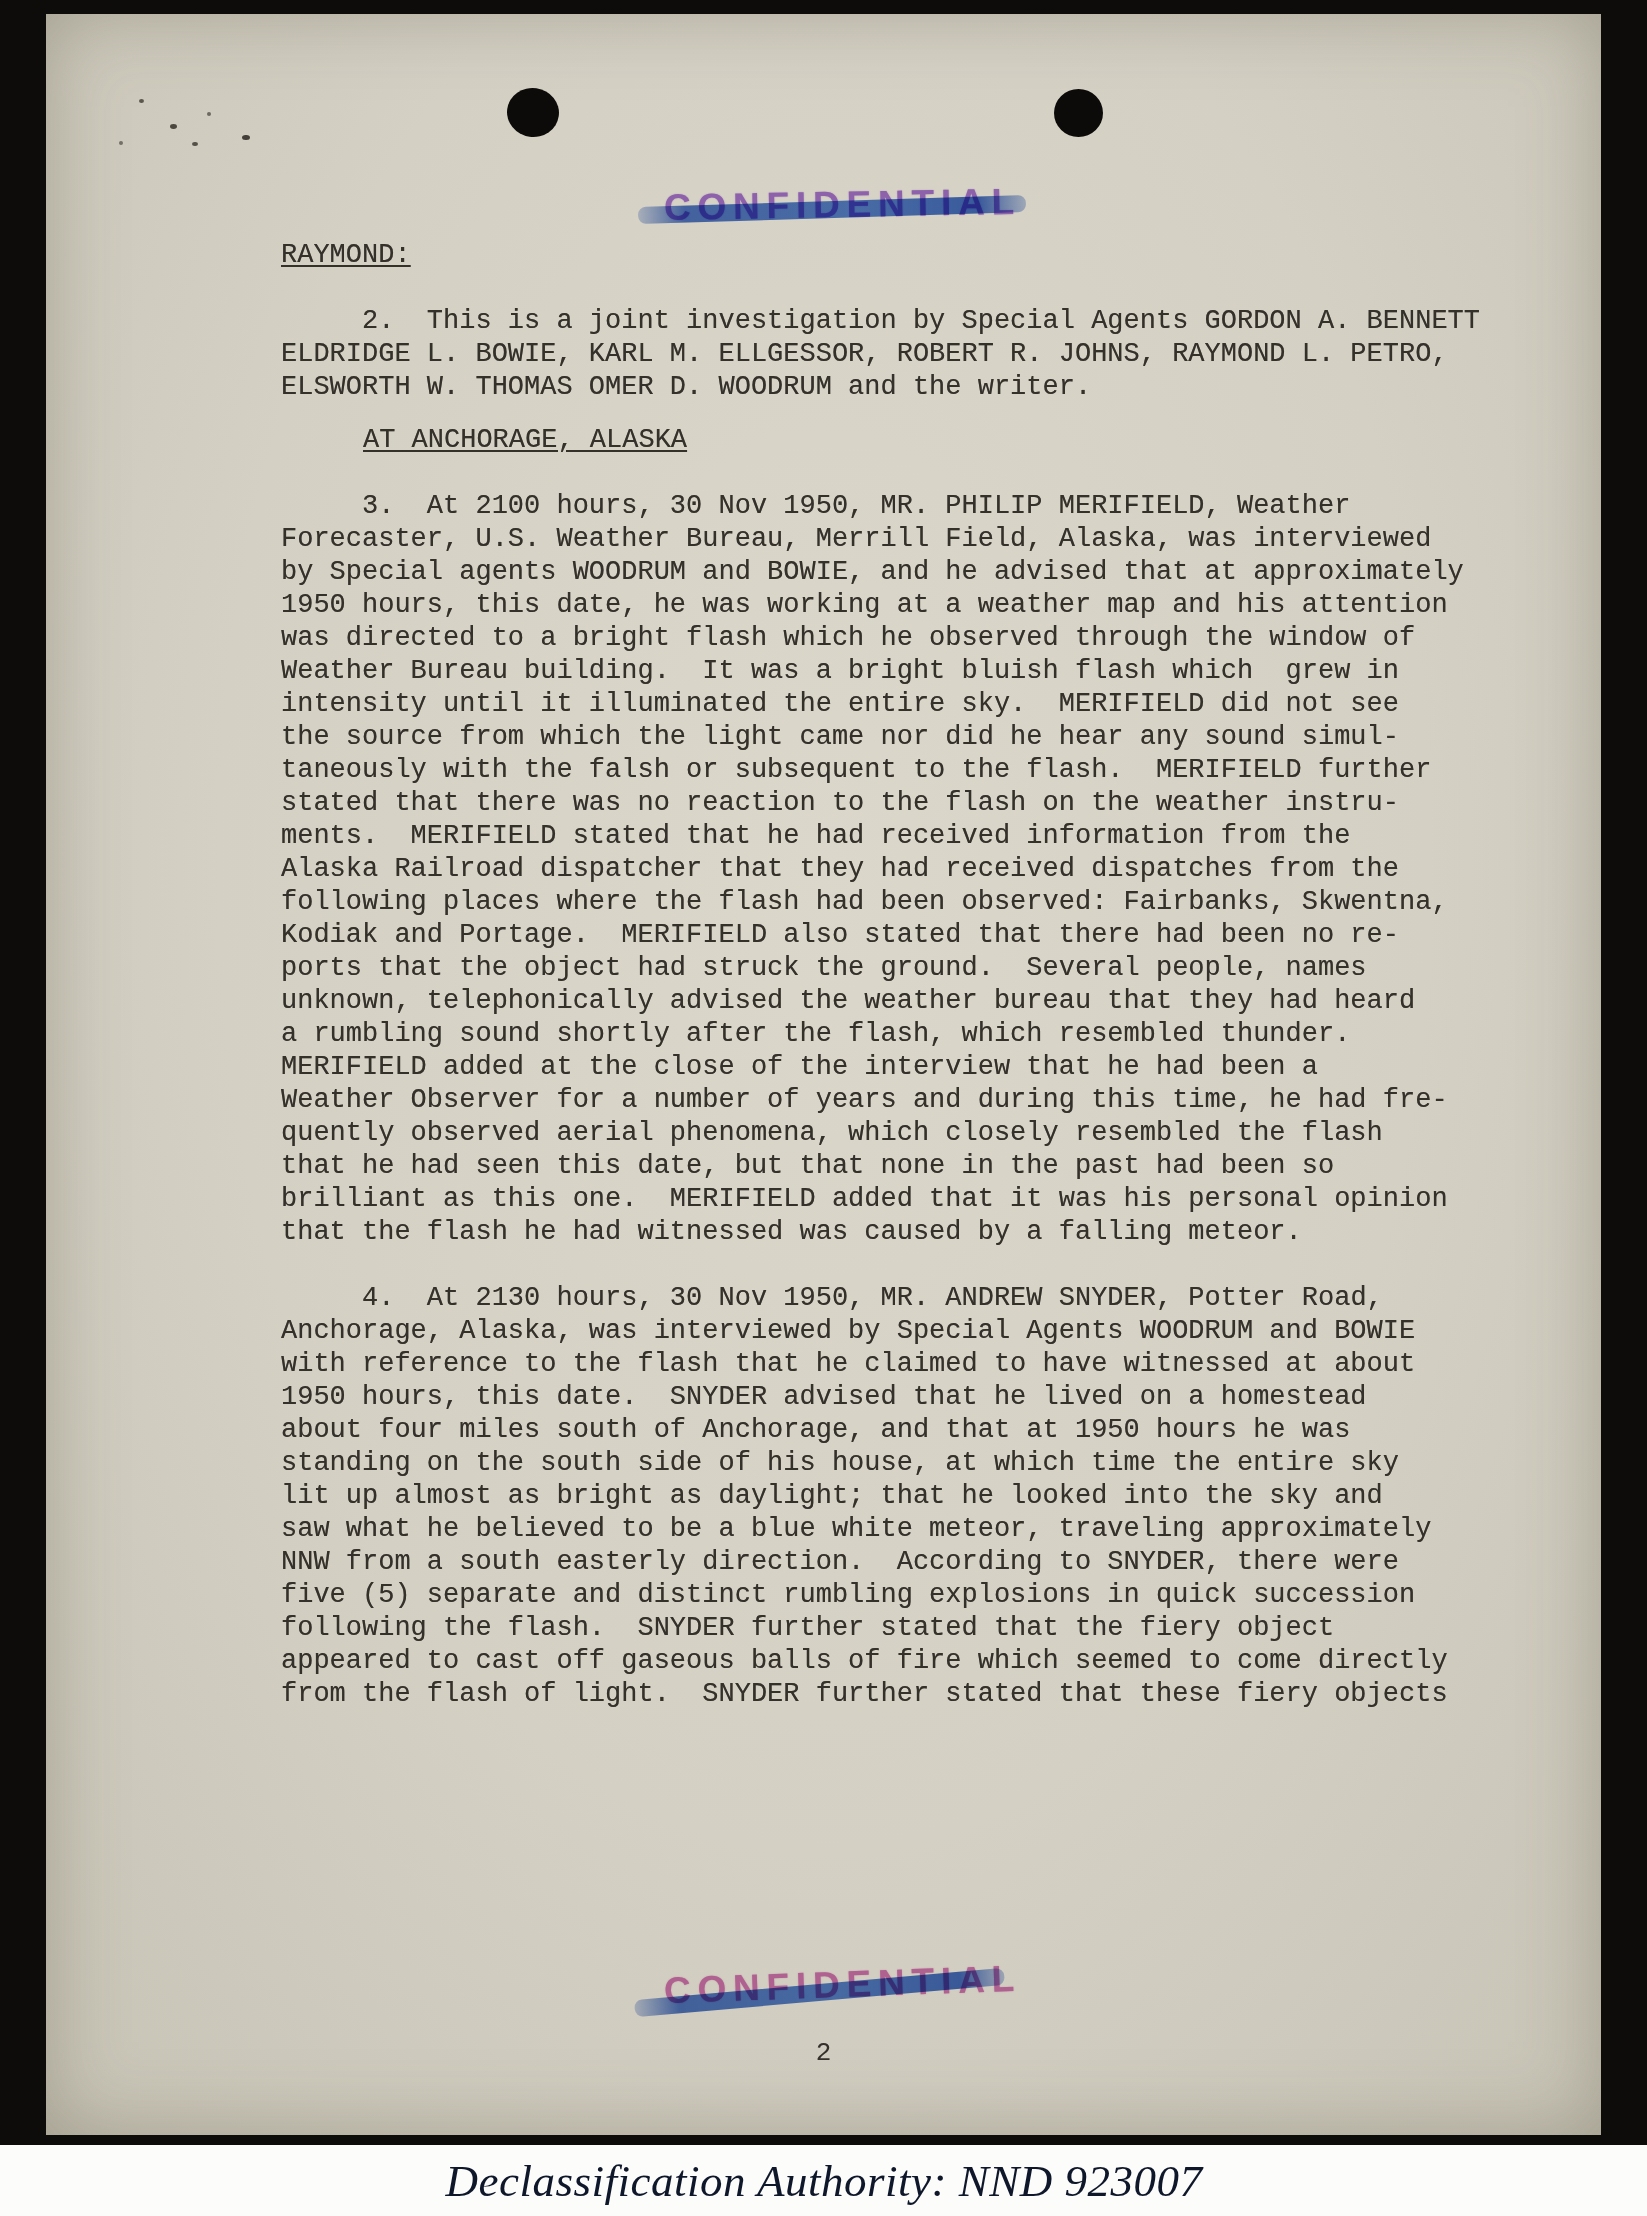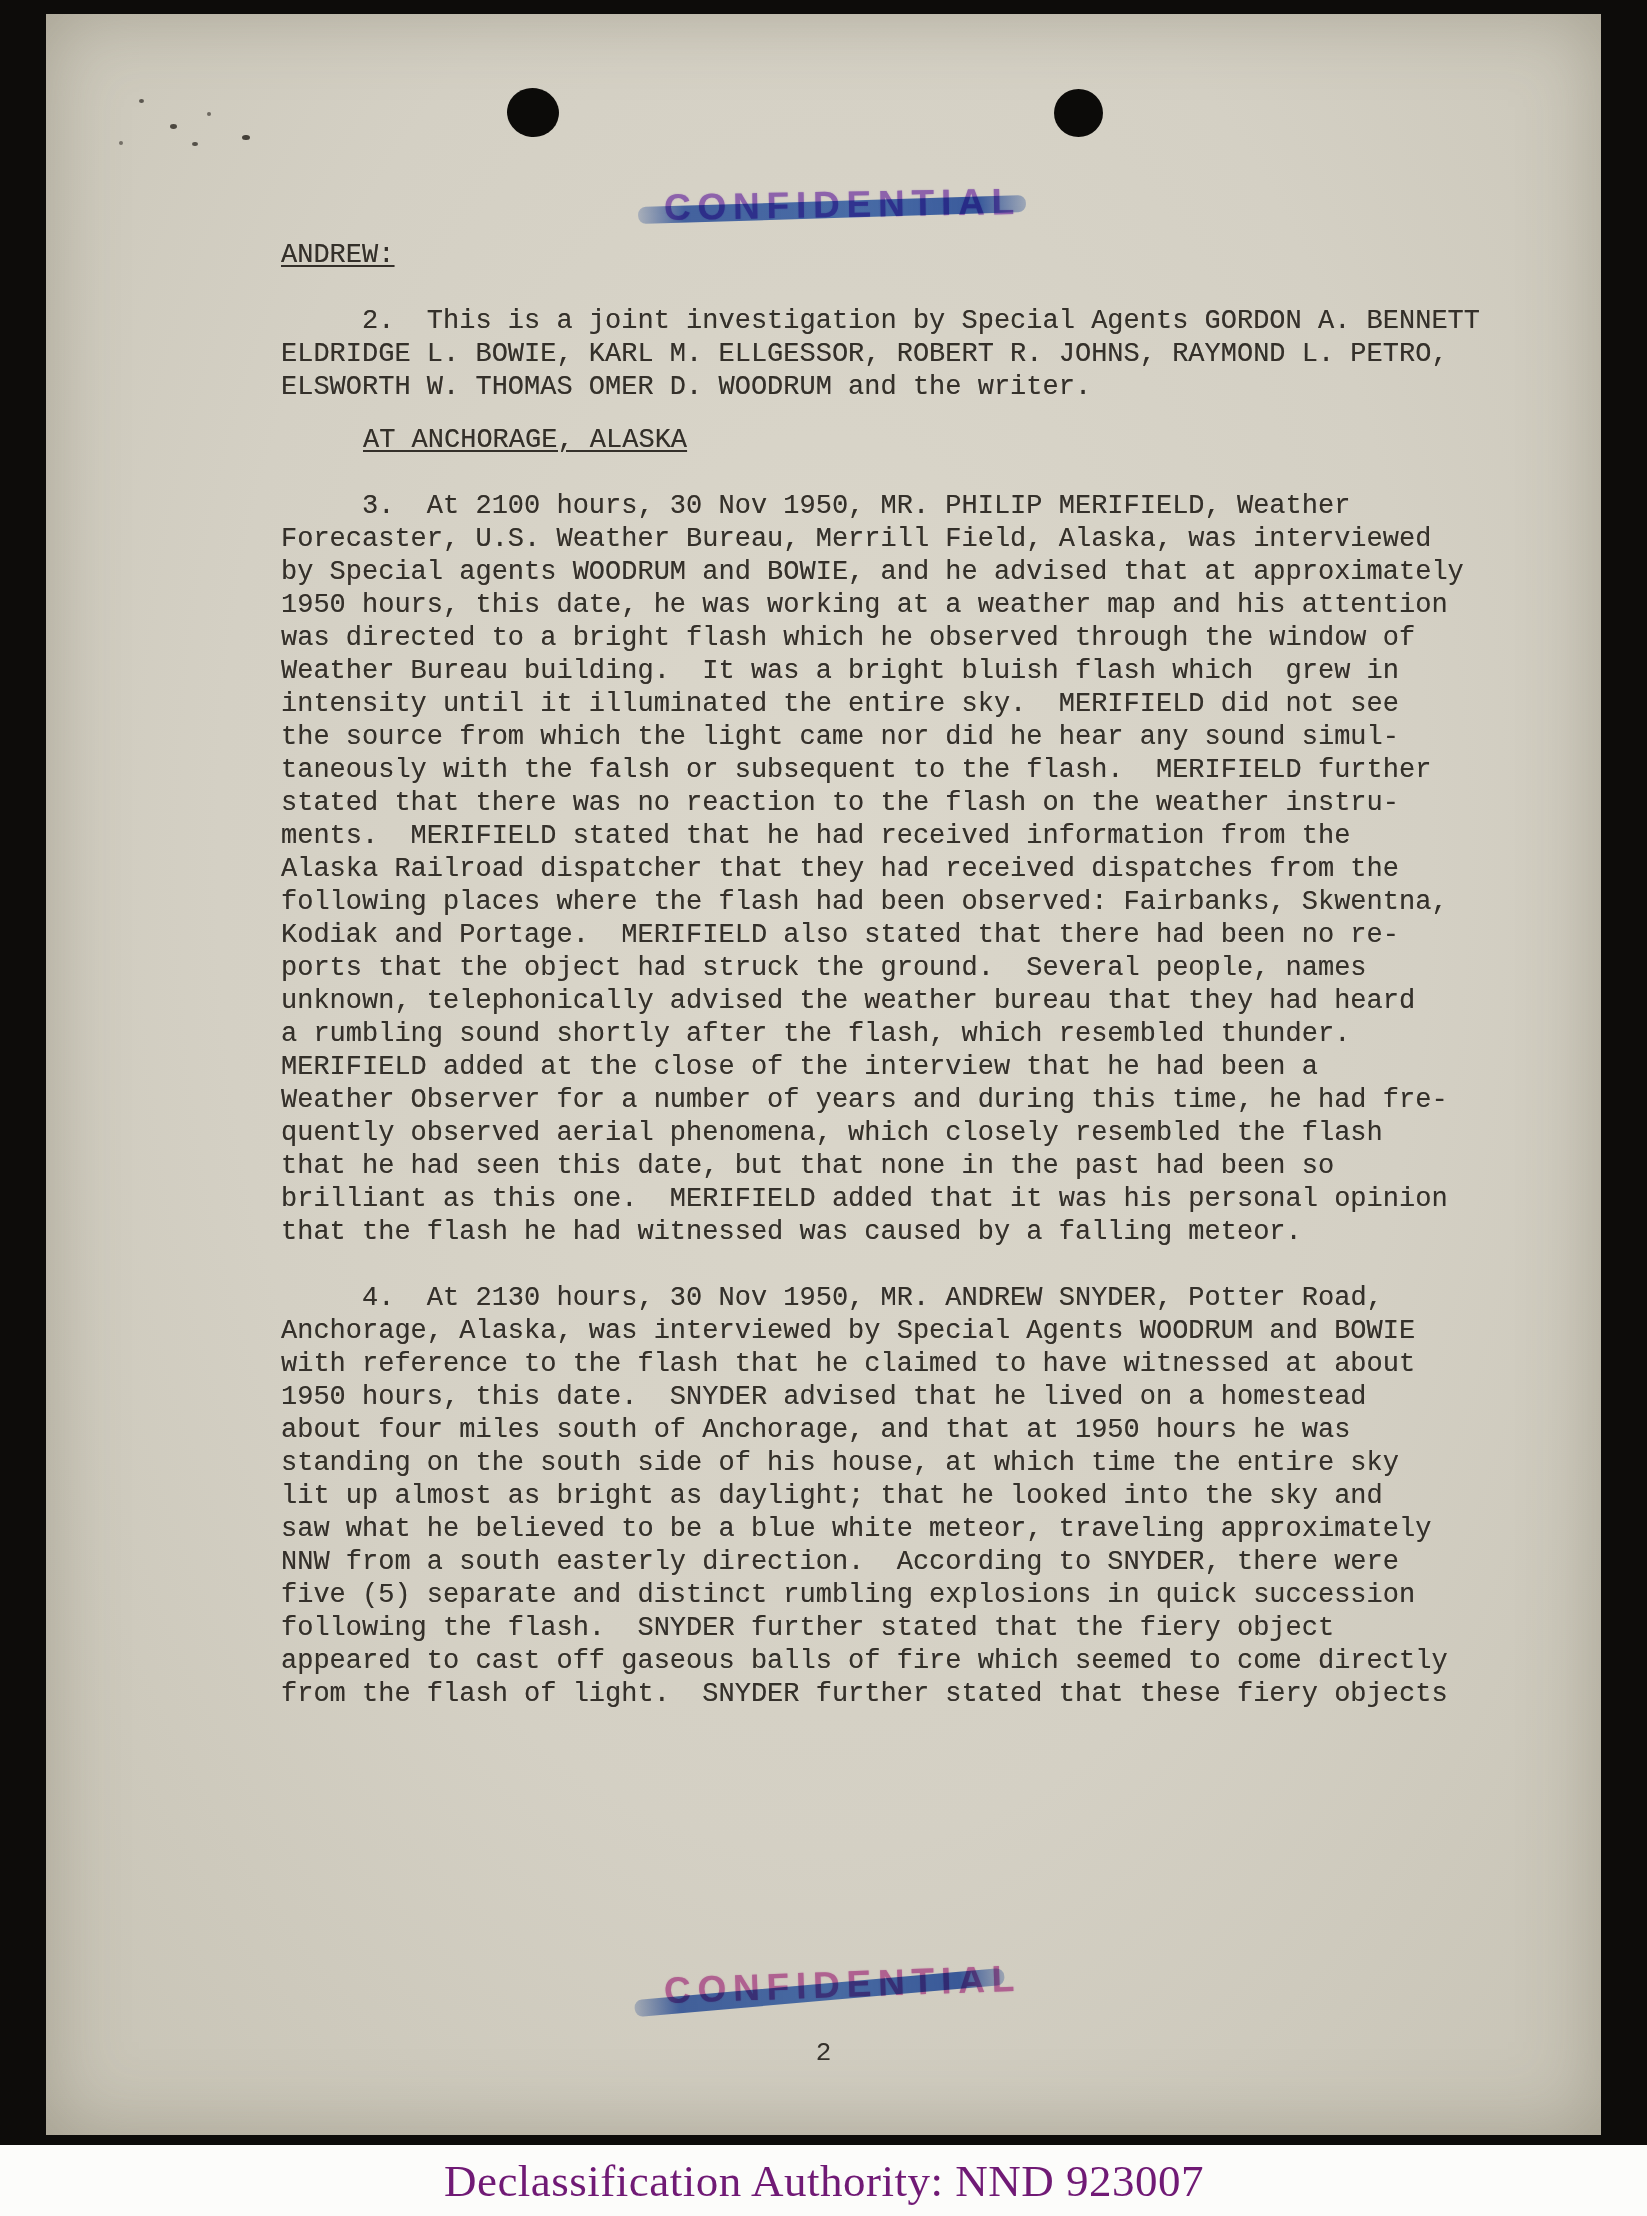--- a/index.html
+++ b/index.html
@@ -119,22 +119,23 @@
     width: 100%;
     height: 71px;
     background: #fcfcfa;
     display: flex;
     align-items: center;
     justify-content: center;
   }
   .footer-text {
     font-family: "Liberation Serif", serif;
     font-size: 45px;
-    color: #701a75;
+    color: #0f172a;
     letter-spacing: 0.5px;
+    font-style: italic;
   }
 </style>
 </head>
 <body>
 
 <div class="canvas">
 
   <div class="paper">
 
     <div class="hole hole-left"></div>
@@ -144,21 +145,21 @@
     <div class="speck" style="left:124px; top:110px; width:6.8px; height:4.9px; opacity:.8;"></div>
     <div class="speck" style="left:161px; top:98px; width:3.9px; height:3.9px; opacity:.6;"></div>
     <div class="speck" style="left:146px; top:128px; width:5.9px; height:4.4px; opacity:.75;"></div>
     <div class="speck" style="left:196px; top:121px; width:7.8px; height:5.4px; opacity:.85;"></div>
     <div class="speck" style="left:73px; top:127px; width:4.4px; height:4.4px; opacity:.55;"></div>
 
     <div class="stamp stamp-top">CONFIDENTIAL</div>
     <div class="marker marker-top"></div>
 
     <div class="content">
-      <div class="doc-heading">ANDREW:</div>
+      <div class="doc-heading">RAYMOND:</div>
 
 
       <p class="para">     2.  This is a joint investigation by Special Agents GORDON A. BENNETT
 ELDRIDGE L. BOWIE, KARL M. ELLGESSOR, ROBERT R. JOHNS, RAYMOND L. PETRO,
 ELSWORTH W. THOMAS OMER D. WOODRUM and the writer.</p>
 
       <div>
         <span class="section-heading">AT ANCHORAGE, ALASKA</span>
       </div>
 

